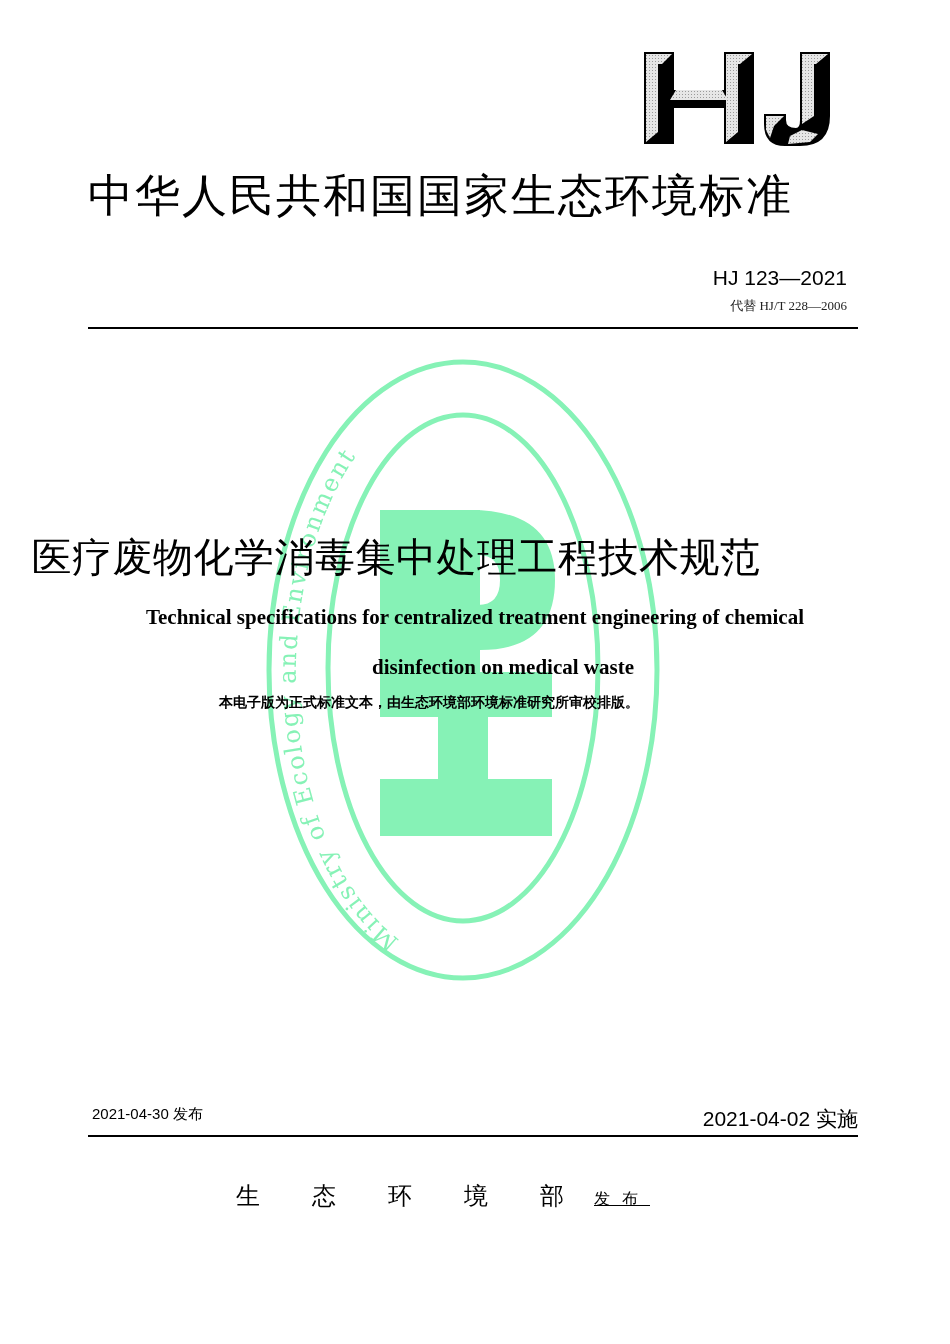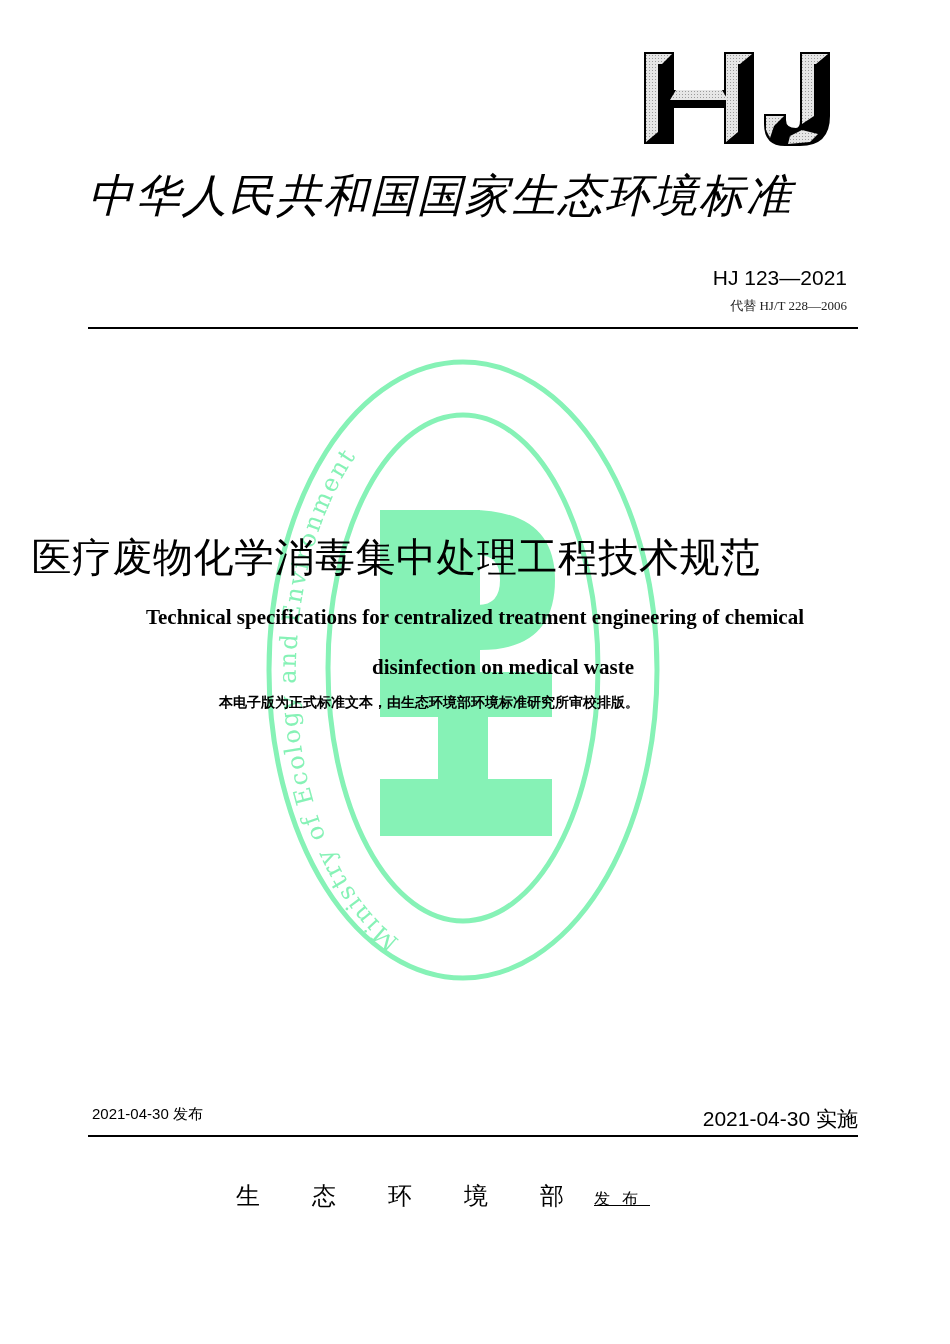--- a/index.html
+++ b/index.html
@@ -4,21 +4,21 @@
   <style>
     html, body { margin: 0; padding: 0; background: #ffffff; }
     body { width: 950px; height: 1344px; position: relative; overflow: hidden; font-family: "DejaVu Sans", sans-serif; color: #000; }
     .abs { position: absolute; }
 
     .hj-logo { left: 640px; top: 46px; width: 195px; height: 102px; }
 
     .cn-standard-title {
       left: 88px; top: 166px; width: 775px;
       font-family: "DejaVu Serif", serif; font-size: 45px; letter-spacing: 2px;
-      white-space: nowrap; line-height: 60px; font-weight: normal; font-style: italic;
+      white-space: nowrap; line-height: 60px; font-weight: normal;
     }
 
     .std-number { right: 103px; top: 266px; font-family: "Liberation Sans", sans-serif; font-size: 21px; white-space: nowrap; }
     .std-replace { right: 103px; top: 297px; font-family: "Liberation Serif", serif; font-size: 13px; color: #222; white-space: nowrap; }
 
     .rule { left: 88px; width: 770px; height: 2px; background: #000; }
     .rule-top { top: 327px; }
     .rule-bottom { top: 1135px; }
 
     .watermark { left: 0; top: 0; width: 950px; height: 1344px; pointer-events: none; }
@@ -104,19 +104,19 @@
     </text>
   </svg>
 </div>
 
 <div class="abs doc-title-cn">医疗废物化学消毒集中处理工程技术规范</div>
 <div class="abs doc-title-en doc-title-en-1">Technical specifications for centralized treatment engineering of chemical</div>
 <div class="abs doc-title-en doc-title-en-2">disinfection on medical waste</div>
 <div class="abs doc-note">本电子版为正式标准文本，由生态环境部环境标准研究所审校排版。</div>
 
 <div class="abs issue-date">2021-04-30 发布</div>
-<div class="abs impl-date">2021-04-30 实施</div>
+<div class="abs impl-date">2021-04-02 实施</div>
 
 <div class="abs rule rule-bottom"></div>
 
 <div class="abs issuer">
   <span class="big">生态环境部</span><span class="small">发布</span>
 </div>
 
 </body></html>

